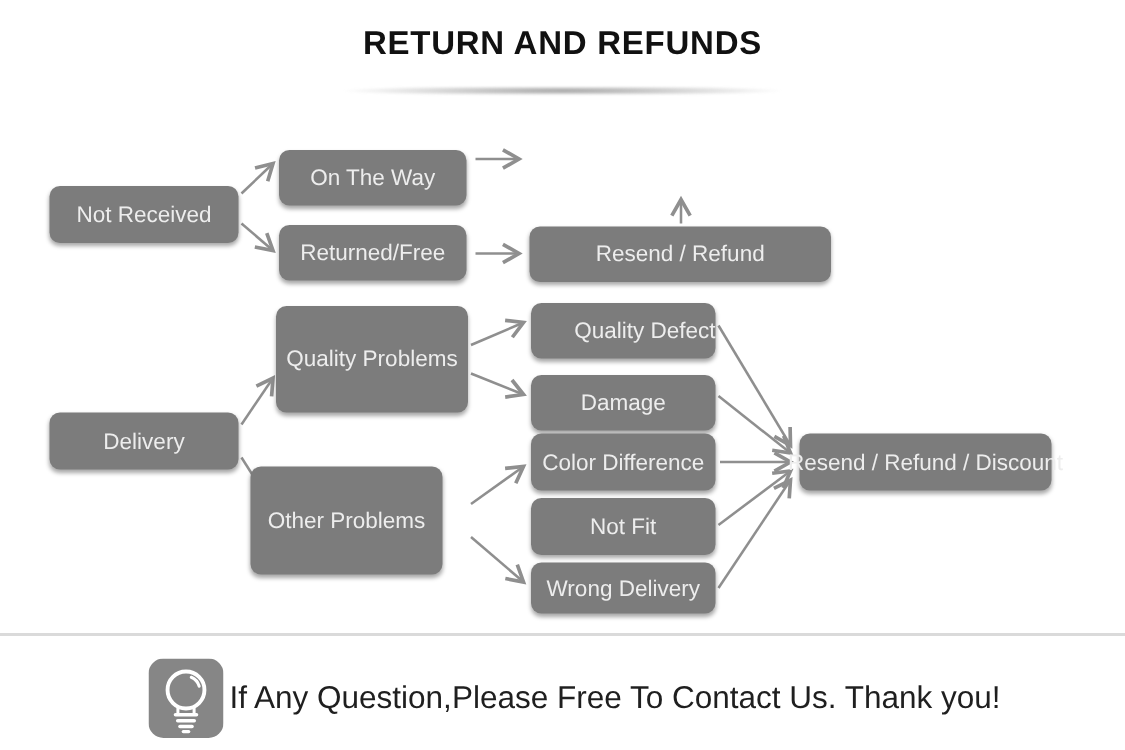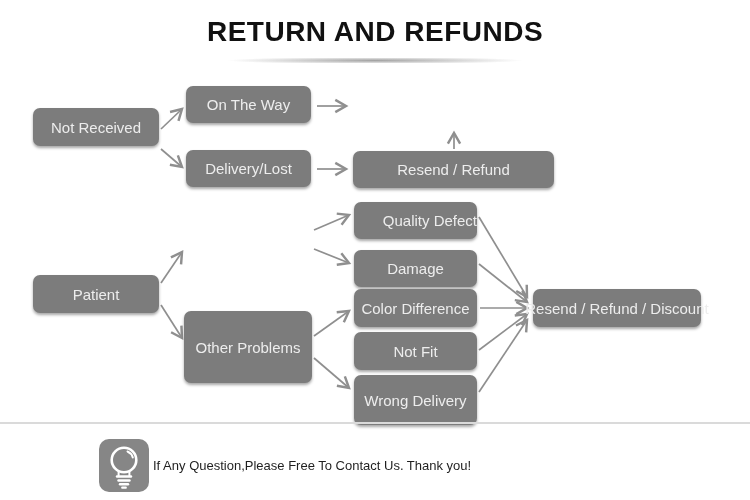--- a/index.html
+++ b/index.html
@@ -2,21 +2,21 @@
 <html style="--box-fill: #7c7c7c; --box-text: #ededed; --arrow: #8f8f8f; --title-text: #111111; --footer-text: #1f1f1f; --divider: #dadada; --icon-fill: #868686;"><head>
 <meta charset="utf-8">
 <style>
   html,body{margin:0;padding:0;background:#fff;}
   .canvas{
     position:relative;width:750px;height:500px;background:#ffffff;
     font-family:"Liberation Sans",sans-serif;overflow:hidden;
   }
   .page-title{
     position:absolute;top:16px;left:0;width:750px;text-align:center;
-    font-size:28px;font-weight:700;letter-spacing:.5px;
+    font-size:22px;font-weight:700;letter-spacing:.5px;
     color:var(--title-text,#111111);
   }
   .title-underline{
     position:absolute;top:58px;left:170px;width:410px;height:5px;
     background:radial-gradient(ellipse 50% 100% at center,rgba(140,140,140,.8) 0%,rgba(140,140,140,0) 72%);
     filter:blur(.6px);
   }
   .node{
     position:absolute;display:flex;align-items:center;justify-content:center;
     background:var(--box-fill,#7c7c7c);color:var(--box-text,#ededed);
@@ -26,36 +26,36 @@
   .arrows{position:absolute;left:0;top:0;pointer-events:none;}
   .arrow{stroke:var(--arrow,#8f8f8f);fill:none;stroke-width:1.7;marker-end:url(#arrowhead);}
   .arrowhead-path{stroke:var(--arrow,#8f8f8f);fill:none;stroke-width:1.6;}
   .footer-divider{
     position:absolute;left:0;top:422px;width:750px;height:2px;
     background:var(--divider,#dadada);
   }
   .footer-icon{position:absolute;left:99px;top:439px;width:50px;height:53px;}
   .footer-message{
     position:absolute;left:153px;top:439px;height:53px;display:flex;align-items:center;
-    font-size:13px;color:var(--footer-text,#1f1f1f);white-space:nowrap;
+    font-size:21px;color:var(--footer-text,#1f1f1f);white-space:nowrap;
   }
   
-  .n-not-received{left:33px;top:108px;width:126px;height:38px;}
-  .n-on-the-way{left:186px;top:86px;width:125px;height:37px;}
+  .n-not-received{left:33px;top:124px;width:126px;height:38px;}
+  .n-on-the-way{left:186px;top:100px;width:125px;height:37px;}
   .n-returned-lost{left:186px;top:150px;width:125px;height:37px;}
   .n-please-wait{left:353px;top:91px;width:201px;height:37px;}
   .n-resend-refund{left:353px;top:151px;width:201px;height:37px;}
   .n-received{left:33px;top:275px;width:126px;height:38px;}
   .n-quality-problems{left:184px;top:204px;width:128px;height:71px;}
-  .n-other-problems{left:184px;top:311px;width:128px;height:72px;}
+  .n-other-problems{left:167px;top:311px;width:128px;height:72px;}
   .n-quality-defect{left:354px;top:202px;width:123px;height:37px;justify-content:flex-end;}
   .n-damage{left:354px;top:250px;width:123px;height:37px;}
   .n-color-difference{left:354px;top:289px;width:123px;height:38px;text-align:center;}
   .n-not-fit{left:354px;top:332px;width:123px;height:38px;}
-  .n-wrong-delivery{left:354px;top:375px;width:123px;height:50px;}
+  .n-wrong-delivery{left:354px;top:375px;width:123px;height:34px;}
   .n-resend-refund-discount{left:533px;top:289px;width:168px;height:38px;}
 </style>
 </head>
 <body>
 
 <div class="canvas">
 
   <div class="page-title">RETURN AND REFUNDS</div>
   <div class="title-underline"></div>
 
@@ -83,27 +83,30 @@
     <path class="arrow" d="M479,392 L527,320"></path>
   </svg>
 
   <div class="node n-not-received">
       <span>Not Received</span>
     </div>
   <div class="node n-on-the-way">
       <span>On The Way</span>
     </div>
   <div class="node n-returned-lost">
-      <span>Delivery/Lost</span>
+      <span>Returned/Free</span>
     </div>
   <div class="node n-resend-refund">
       <span>Resend / Refund</span>
     </div>
   <div class="node n-received">
-      <span>Patient</span>
+      <span>Delivery</span>
+    </div>
+  <div class="node n-quality-problems">
+      <span>Quality Problems</span>
     </div>
   <div class="node n-other-problems">
       <span>Other Problems</span>
     </div>
   <div class="node n-quality-defect">
       <span>Quality Defect</span>
     </div>
   <div class="node n-damage">
       <span>Damage</span>
     </div>

